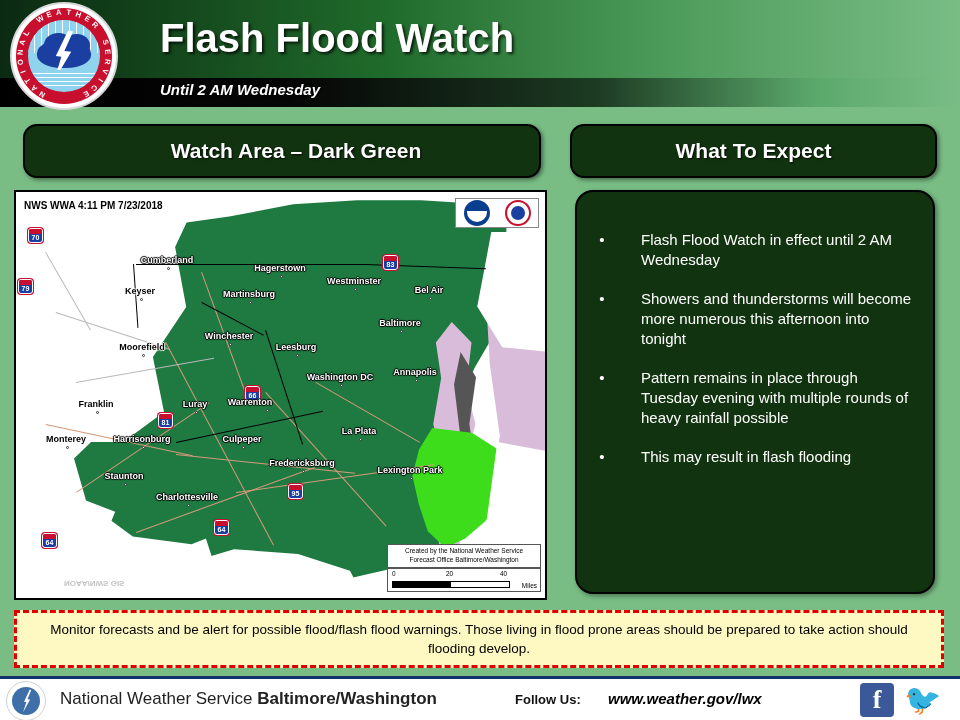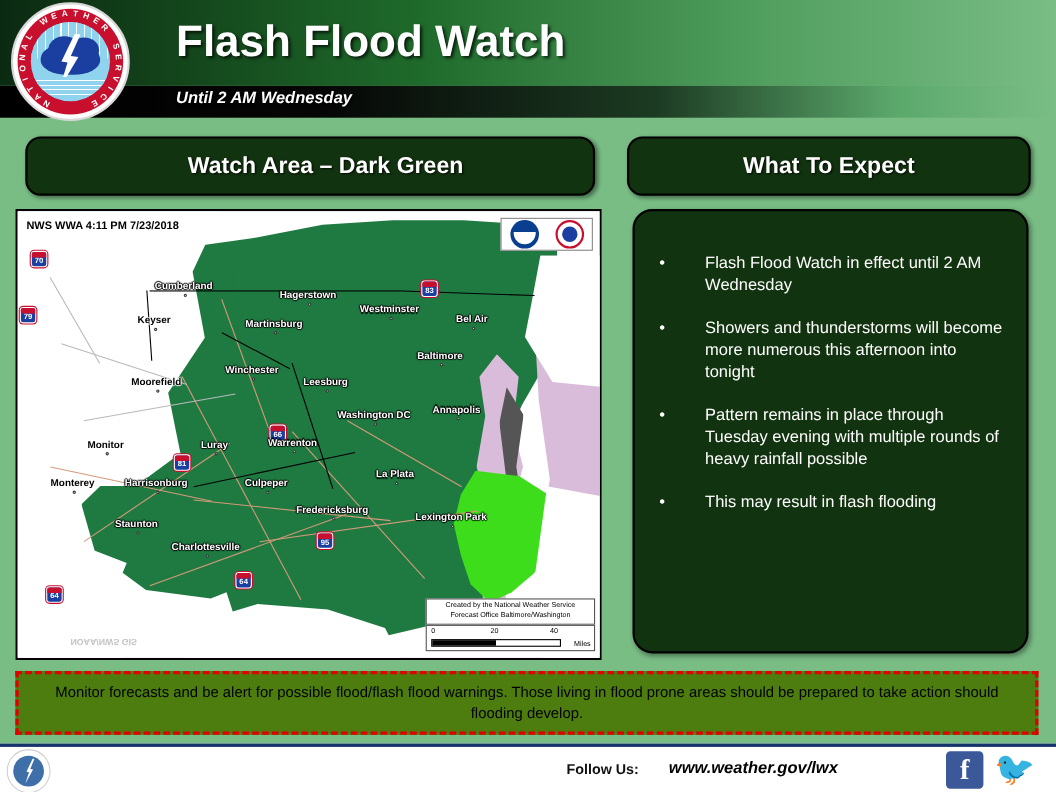--- a/index.html
+++ b/index.html
@@ -198,21 +198,21 @@
     color:#ffffff; font-size:15px; line-height:19px;
     width:22px; flex:0 0 22px; text-align:center;
   }
   .bullet-text {
     color:#ffffff; font-size:15px; line-height:20px; flex:1;margin-left:28px;
   }
 
   
   #cta-box {
     position:absolute; left:14px; top:610px; width:930px; height:58px;
-    background:#4d7c0f;
+    background:#fef9c3;
     border:3px dashed #e00000;
     text-decoration:underline;
   }
   #cta-text {
     position:absolute; inset:0;
     display:flex; align-items:center; justify-content:center;
     text-align:center; color:#000000; font-size:13.5px; line-height:19px;
     padding:0 14px;
   }
 
@@ -411,25 +411,25 @@
         <div class="city-label" style="left: 384px; top: 126px; transform: translateX(-50%);">Baltimore</div>
         <div class="city-dot" style="left: 126px; top: 162px;"></div>
         <div class="city-label dark" style="left: 126px; top: 150px; transform: translateX(-50%);">Moorefield</div>
         <div class="city-dot" style="left: 280px; top: 162px;"></div>
         <div class="city-label" style="left: 280px; top: 150px; transform: translateX(-50%);">Leesburg</div>
         <div class="city-dot" style="left: 324px; top: 192px;"></div>
         <div class="city-label" style="left: 324px; top: 180px; transform: translateX(-50%);">Washington DC</div>
         <div class="city-dot" style="left: 399px; top: 187px;"></div>
         <div class="city-label" style="left: 399px; top: 175px; transform: translateX(-50%);">Annapolis</div>
         <div class="city-dot" style="left: 80px; top: 219px;"></div>
-        <div class="city-label dark" style="left: 80px; top: 207px; transform: translateX(-50%);">Monitor</div>
+        <div class="city-label dark" style="left: 80px; top: 207px; transform: translateX(-50%);">Franklin</div>
         <div class="city-dot" style="left: 179px; top: 219px;"></div>
         <div class="city-label" style="left: 179px; top: 207px; transform: translateX(-50%);">Luray</div>
         <div class="city-dot" style="left: 250px; top: 217px;"></div>
-        <div class="city-label" style="left: 250px; top: 205px; transform: translateX(-50%);">Warrenton</div>
+        <div class="city-label" style="left: 234px; top: 205px; transform: translateX(-50%);">Warrenton</div>
         <div class="city-dot" style="left: 50px; top: 254px;"></div>
         <div class="city-label dark" style="left: 50px; top: 242px; transform: translateX(-50%);">Monterey</div>
         <div class="city-dot" style="left: 126px; top: 254px;"></div>
         <div class="city-label" style="left: 126px; top: 242px; transform: translateX(-50%);">Harrisonburg</div>
         <div class="city-dot" style="left: 226px; top: 254px;"></div>
         <div class="city-label" style="left: 226px; top: 242px; transform: translateX(-50%);">Culpeper</div>
         <div class="city-dot" style="left: 343px; top: 246px;"></div>
         <div class="city-label" style="left: 343px; top: 234px; transform: translateX(-50%);">La Plata</div>
         <div class="city-dot" style="left: 286px; top: 278px;"></div>
         <div class="city-label" style="left: 286px; top: 266px; transform: translateX(-50%);">Fredericksburg</div>
@@ -488,17 +488,20 @@
 
 <div id="cta-box">
   <div id="cta-text">Monitor forecasts and be alert for possible flood/flash flood warnings. Those living in flood prone areas should be prepared to take action should flooding develop.</div>
 </div>
 
 <div id="footer">
   <div id="footer-logo">
     <div class="fl-inner"></div>
     <div class="fl-bolt"></div>
   </div>
+  <div id="footer-agency">
+    <span>National Weather Service </span><span id="footer-office">Baltimore/Washington</span>
+  </div>
   <div id="footer-follow">Follow Us:</div>
   <a id="footer-url" href="#" style="text-decoration:none;">www.weather.gov/lwx</a>
   <div id="fb-icon">f</div>
   <div id="tw-icon">🐦</div>
 </div>
 
 </body></html>

